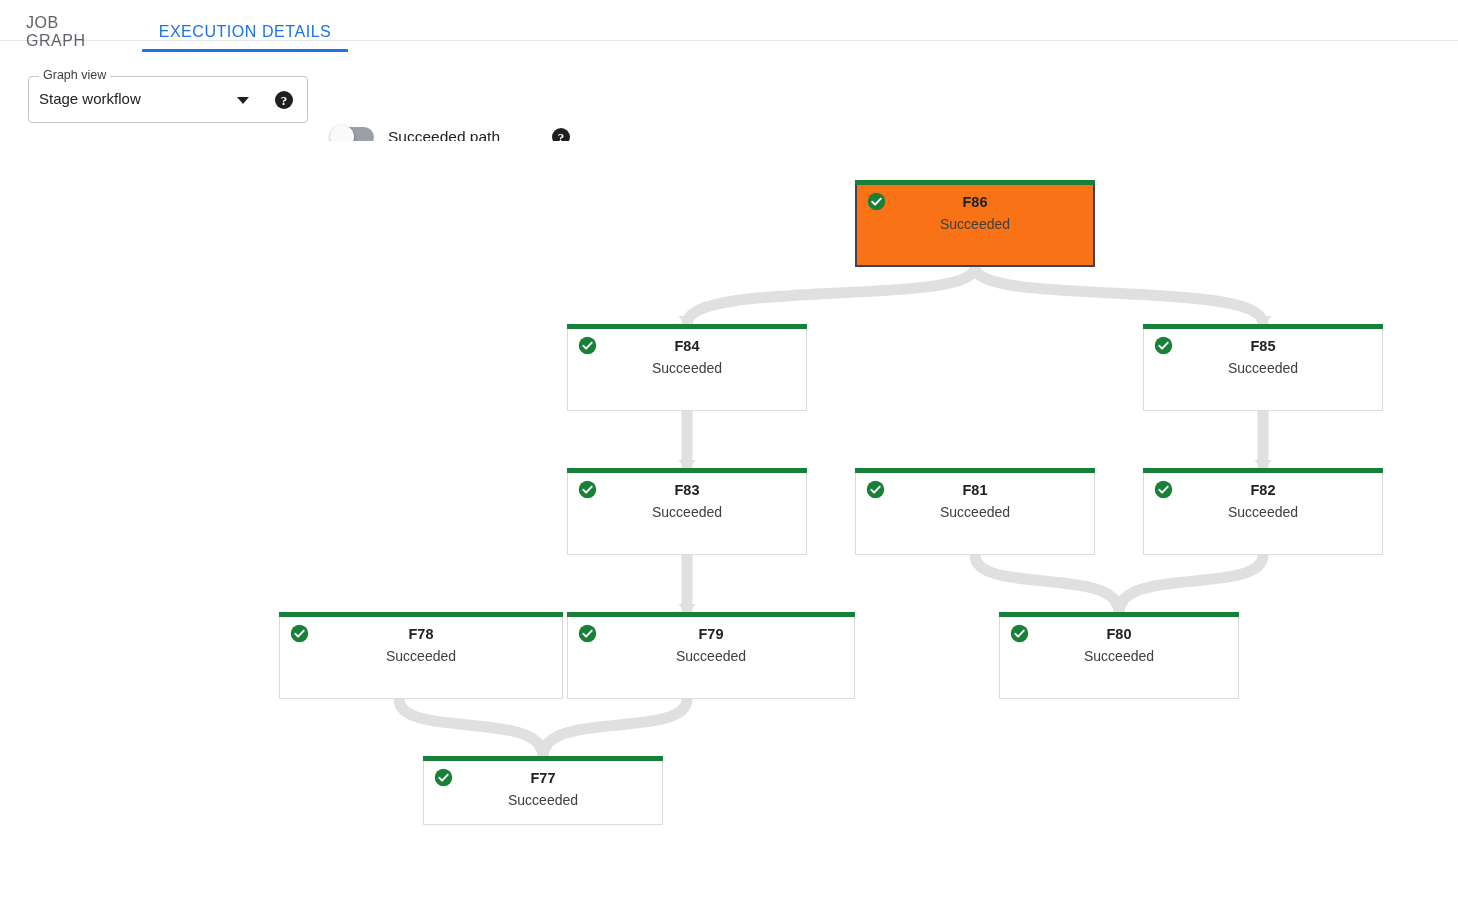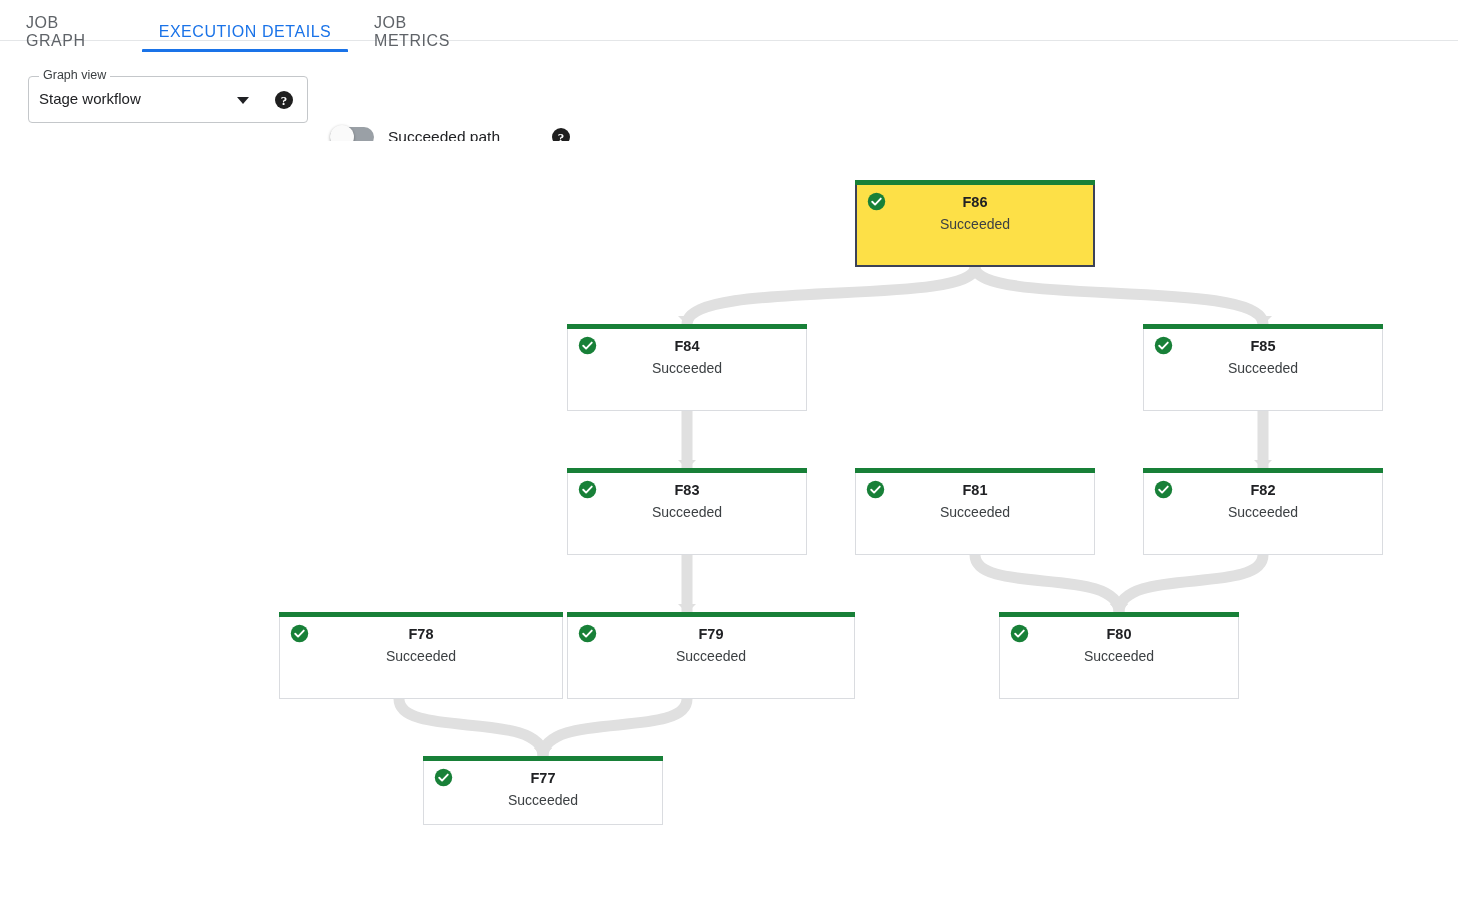--- a/index.html
+++ b/index.html
@@ -129,39 +129,36 @@
     position: absolute; left: 0; right: 0; top: 9px;
     text-align: center;
     font-size: 14.5px; font-weight: bold; color: #202124;
   }
   .node .subtitle {
     position: absolute; left: 0; right: 0; top: 31px;
     text-align: center;
     font-size: 14px; color: #3c4043;
   }
   .node.selected {
-    background: #fde047;
+    background: #f97316;
     border: 2px solid #3c4257;
     border-top: none;
   }
   .node.selected .topbar { left: -2px; right: -2px; }
 </style>
 </head>
 <body>
 
 <div id="tabbar">
   <div class="tab" id="tab-0">
     <span>JOB GRAPH</span>
   </div>
   <div class="tab active" id="tab-1">
     <span>EXECUTION DETAILS</span>
     <span class="tab-underline"></span>
-  </div>
-  <div class="tab" id="tab-2">
-    <span>JOB METRICS</span>
   </div>
 </div>
 
 <div id="controls">
 
   <div id="graph-view-field">
     <span id="graph-view-label">Graph view</span>
     <span id="graph-view-value">Stage workflow</span>
     <span id="graph-view-arrow"></span>
     <span class="help-icon" id="graph-view-help">?</span>

